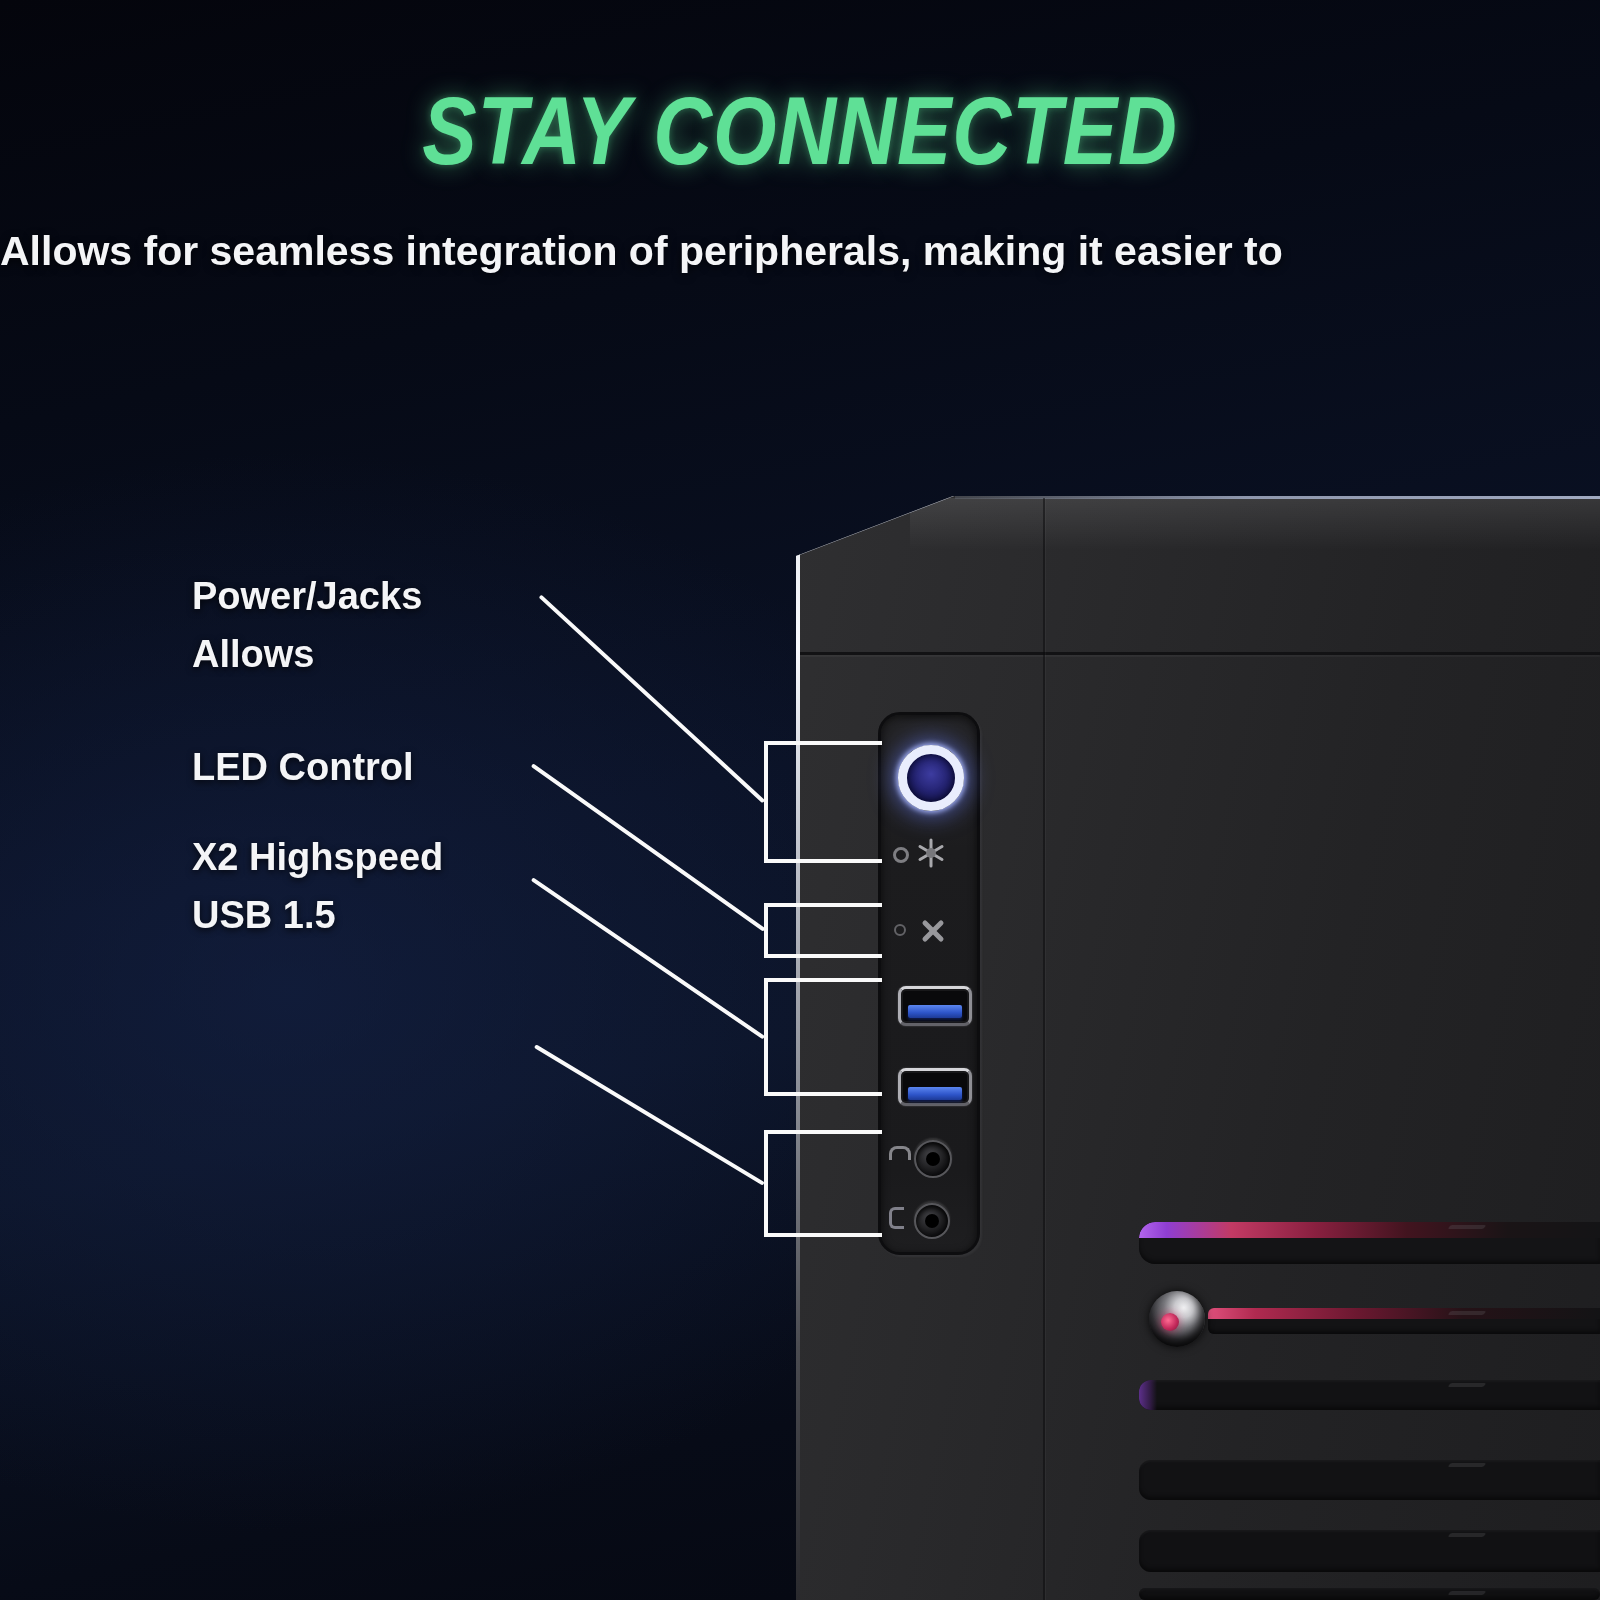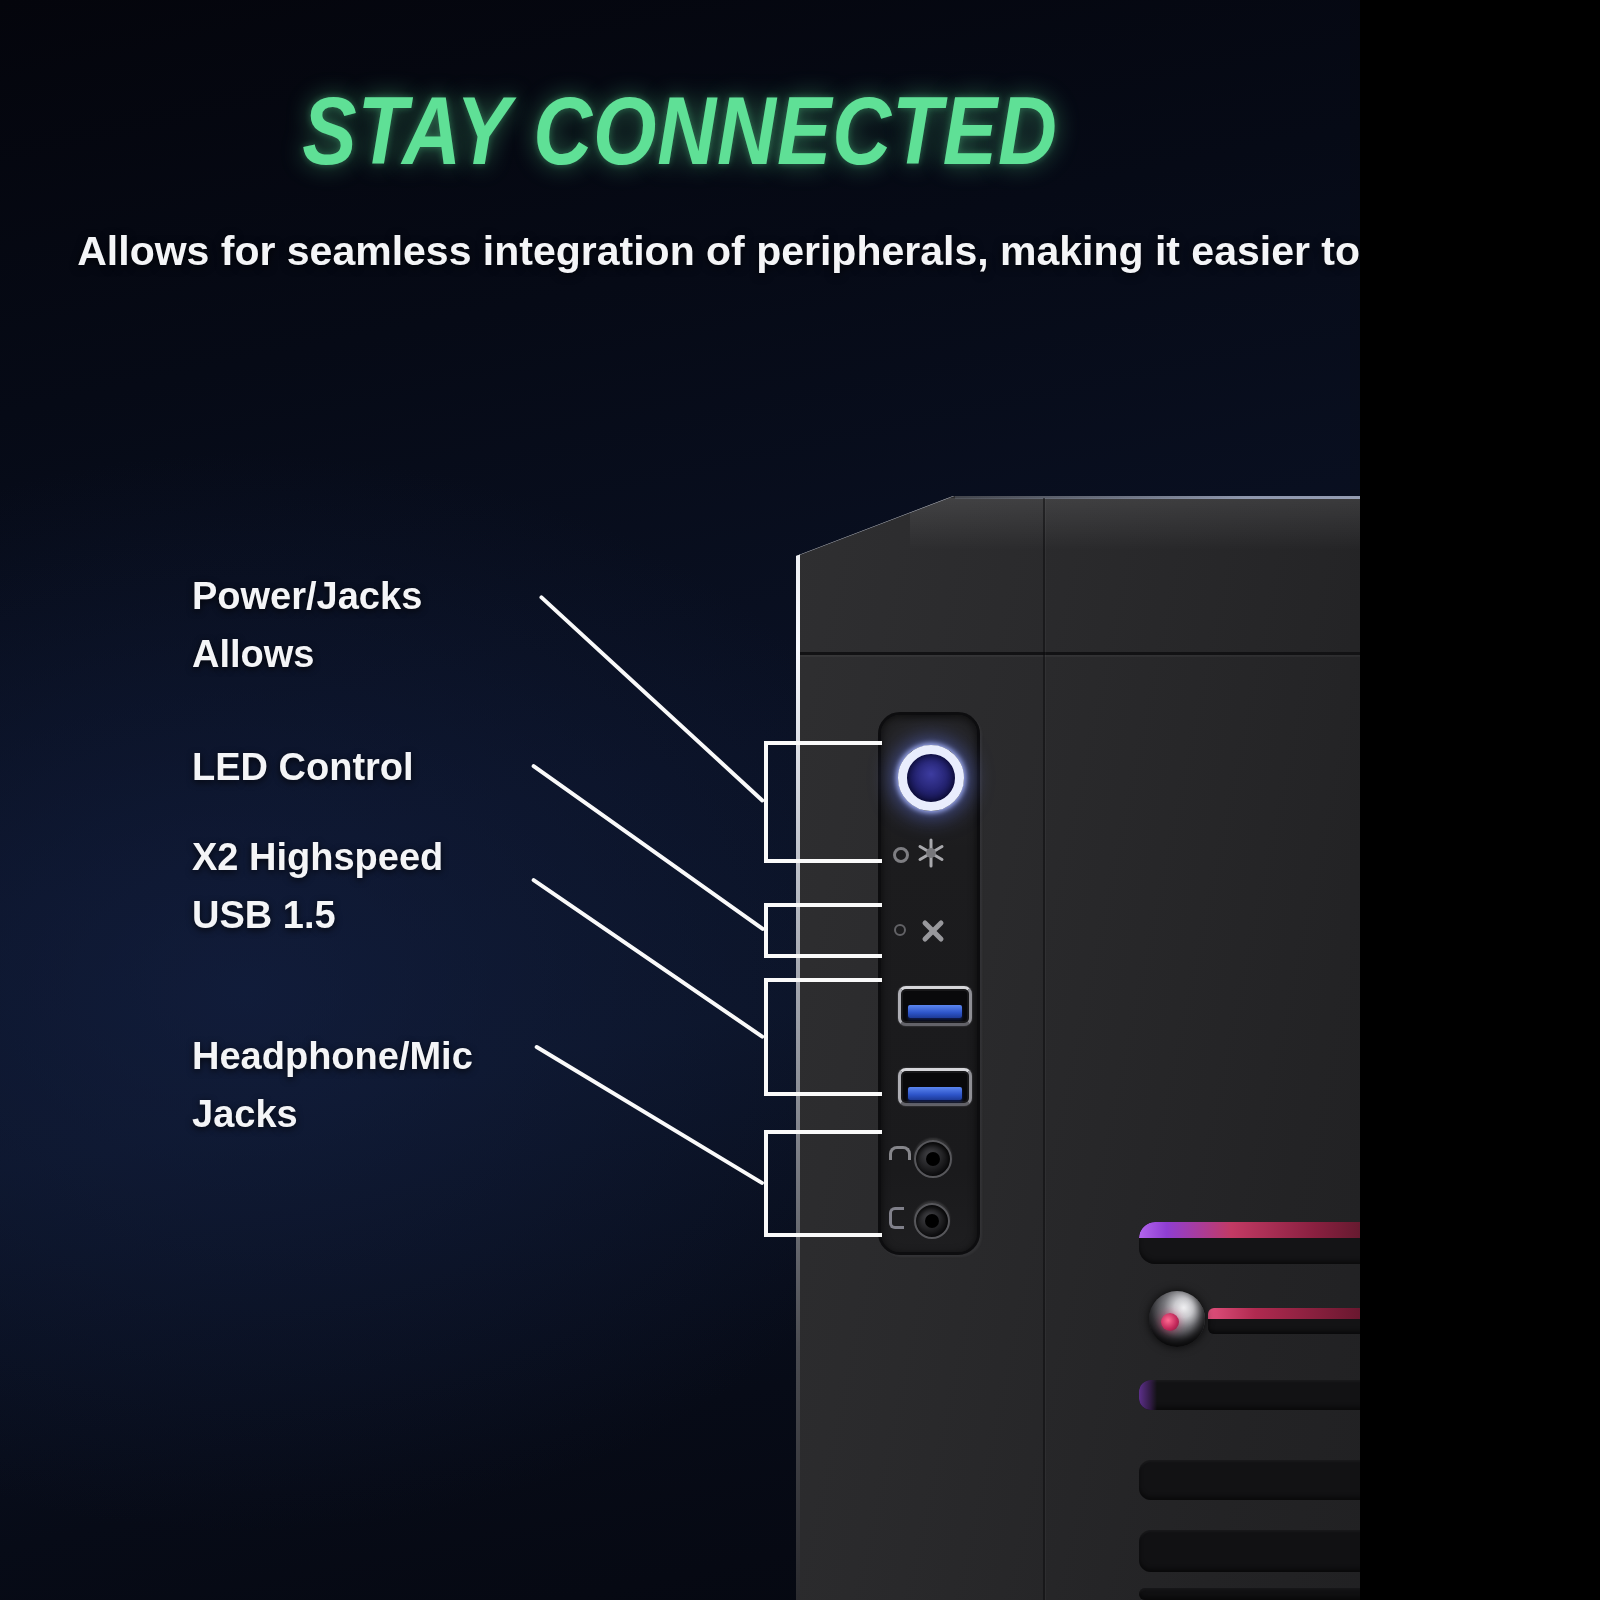--- a/index.html
+++ b/index.html
@@ -1,33 +1,33 @@
 <!DOCTYPE html>
 <html style="--title-green: #5FE096; --body-text: #F4F5F7; --callout-line: #FAFAFA; --bg-top: #04050C; --bg-mid: #0B1326; --bg-bottom: #05070F; --case-body: #272729; --power-ring: #E9EDFD; --power-core: #232270; --usb-blue: #2D54C8; --rgb-purple: #8F3ED2; --rgb-red: #B02A50;"><head>
 <meta charset="utf-8">
 <style>
   html,body{margin:0;padding:0;background:#000;}
   .stage{
-    position:relative;width:1360px;height:1600px;overflow:hidden;
+    position:relative;width:1600px;height:1600px;overflow:hidden;
     font-family:"Liberation Sans","DejaVu Sans",sans-serif;
     background:
       radial-gradient(1200px 900px at 18% 62%, rgba(22,36,74,.55) 0%, rgba(10,16,38,0) 60%),
       linear-gradient(168deg,#04050c 0%,#060a16 22%,#0a1124 48%,#0b1326 62%,#070b17 82%,#05070f 100%);
   }
   
   .title{
     position:absolute;left:0;top:76px;width:100%;text-align:center;
     font-size:96px;font-weight:bold;font-style:italic;letter-spacing:1px;
     transform:scaleX(.85);
     color:var(--title-green,#5FE096);
     text-shadow:0 0 26px rgba(95,224,150,.45),0 0 8px rgba(95,224,150,.35);
     white-space:nowrap;
   }
   .subtitle{
-    position:absolute;left:0;width:100%;text-align:right;
+    position:absolute;left:0;width:100%;text-align:left;
     font-size:41px;font-weight:bold;color:var(--body-text,#F4F5F7);
     text-shadow:0 2px 8px rgba(0,0,0,.7);white-space:nowrap;
   }
   .s1{top:228px}
   .s2{top:293px}
   
   .callout{
     position:absolute;left:192px;font-size:38px;font-weight:bold;line-height:58px;
     color:var(--body-text,#F4F5F7);text-shadow:0 2px 7px rgba(0,0,0,.75);white-space:nowrap;
   }
@@ -211,24 +211,20 @@
     <div>Power/Jacks</div>
     <div>Allows</div>
   </div>
   <div class="callout c2">
     <div>LED Control</div>
   </div>
   <div class="callout c3">
     <div>X2 Highspeed</div>
     <div>USB 1.5</div>
   </div>
-  <div class="callout c4">
-    <div>Headphone/Mic</div>
-    <div>Jacks</div>
-  </div>
 
   <div class="dline d1"></div>
   <div class="dline d2"></div>
   <div class="dline d3"></div>
   <div class="dline d4"></div>
 
   <div class="bracket b1"></div>
   <div class="bracket b2"></div>
   <div class="bracket b3"></div>
   <div class="bracket b4"></div>

